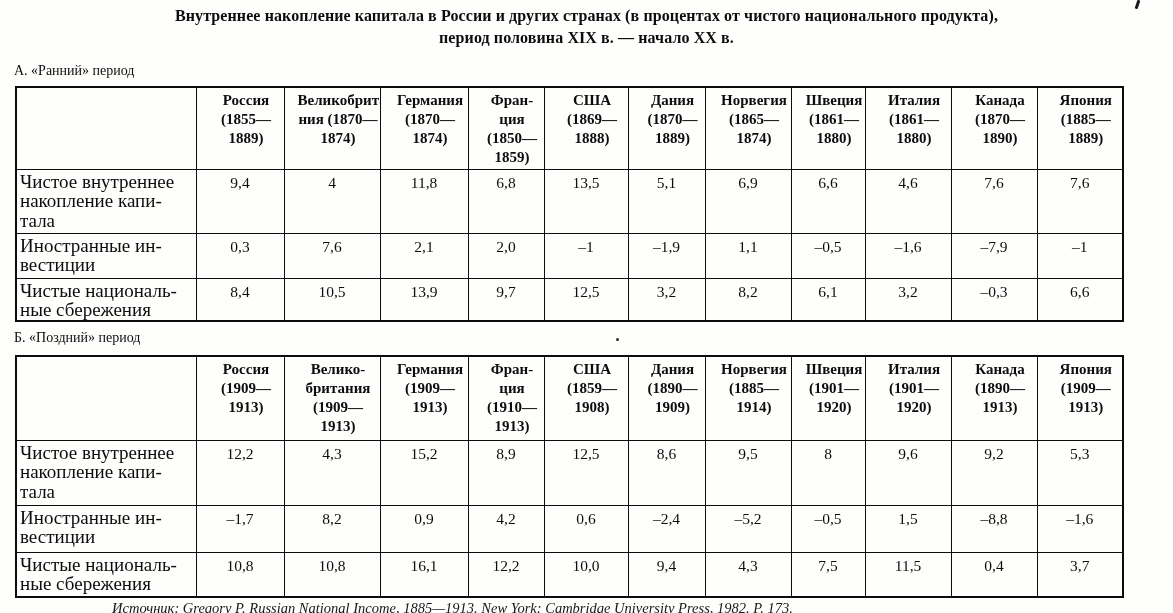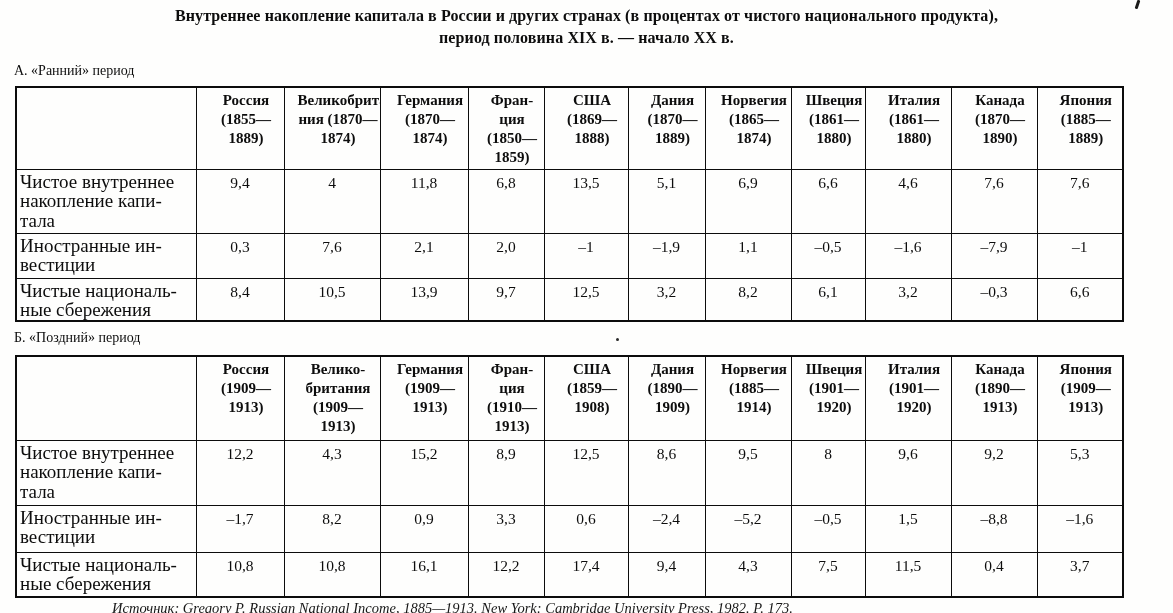--- a/index.html
+++ b/index.html
@@ -248,37 +248,37 @@
         <td class="val">9,6</td>
         <td class="val">9,2</td>
         <td class="val">5,3</td>
       </tr>
       <tr style="height:47px">
         <td class="rowlabel">Иностранные ин-
 вестиции</td>
         <td class="val">–1,7</td>
         <td class="val">8,2</td>
         <td class="val">0,9</td>
-        <td class="val">3,3</td>
+        <td class="val">4,2</td>
         <td class="val">0,6</td>
         <td class="val">–2,4</td>
         <td class="val">–5,2</td>
         <td class="val">–0,5</td>
         <td class="val">1,5</td>
         <td class="val">–8,8</td>
         <td class="val">–1,6</td>
       </tr>
       <tr style="height:45px">
         <td class="rowlabel">Чистые националь-
 ные сбережения</td>
         <td class="val">10,8</td>
         <td class="val">10,8</td>
         <td class="val">16,1</td>
         <td class="val">12,2</td>
-        <td class="val">17,4</td>
+        <td class="val">10,0</td>
         <td class="val">9,4</td>
         <td class="val">4,3</td>
         <td class="val">7,5</td>
         <td class="val">11,5</td>
         <td class="val">0,4</td>
         <td class="val">3,7</td>
       </tr>
     </tbody>
   </table>
 

